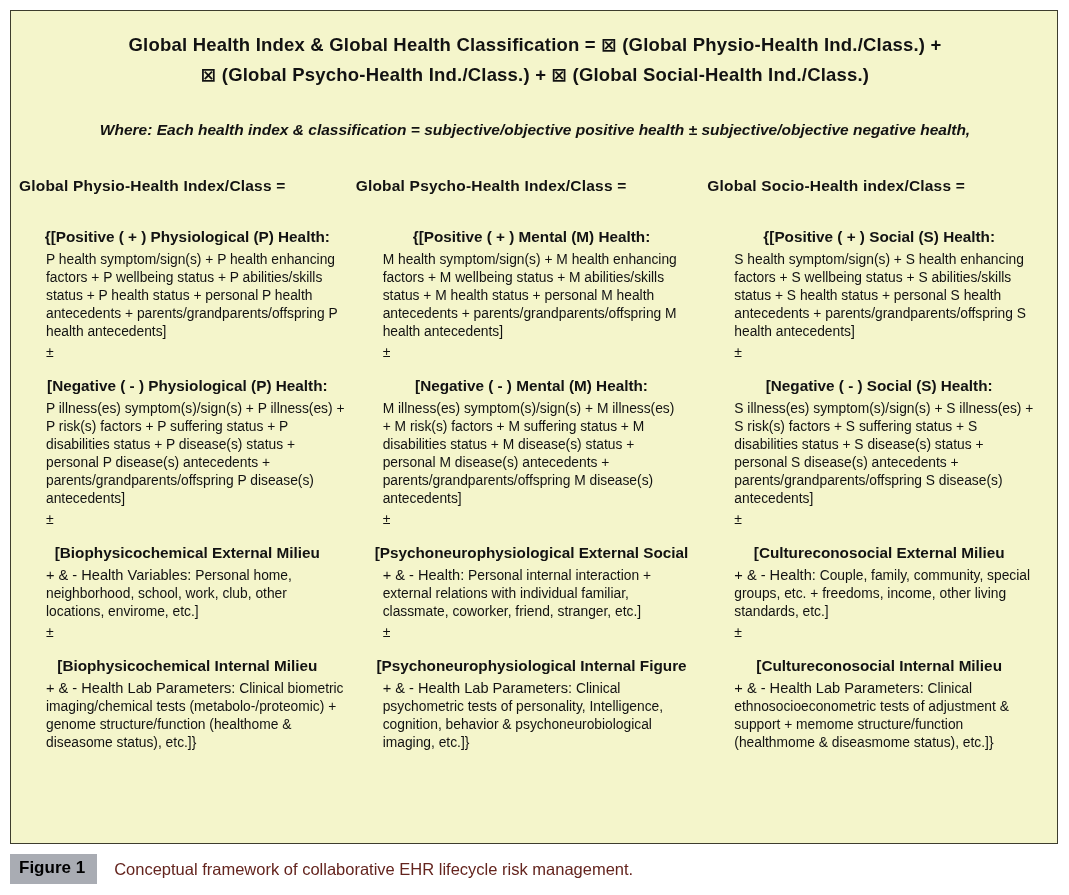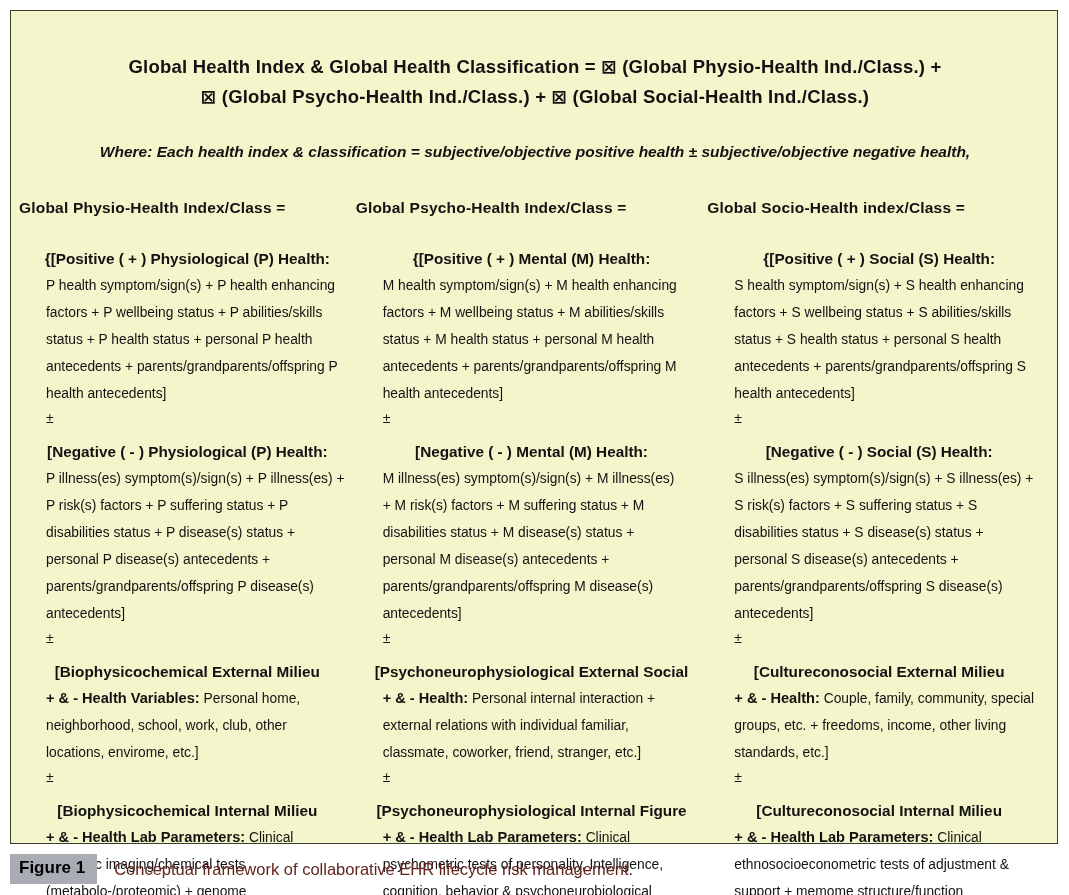--- a/index.html
+++ b/index.html
@@ -27,21 +27,20 @@
     border: 1px solid var(--panel-border, #3d3d2e);
     padding: 19px 6px 10px 8px;
   }
   .fig-title {
     text-align: center;
     font-weight: bold;
     font-size: 18.5px;
     line-height: 30px;
     letter-spacing: 0.2px;
     padding: 0 30px;
-    margin-top: 22px;
   }
   .fig-where {
     text-align: center;
     font-weight: bold;
     font-style: italic;
     font-size: 15.5px;
     line-height: 28px;
     margin-top: 26px;
   }
   .columns {
@@ -61,26 +60,26 @@
   .section { margin-top: 15px; }
   .sec-head {
     font-weight: bold;
     font-size: 15.3px;
     line-height: 20px;
     white-space: nowrap;
     text-align: center;
   }
   .sec-body {
     font-size: 13.8px;
-    line-height: 27px;
+    line-height: 18px;
     margin-left: 27px;
     margin-top: 3px;
     max-width: 300px;
   }
-  .sec-body .bp { font-weight: bold; font-size: 14.6px; }
+  .sec-body .bp { font-weight: normal; font-size: 14.6px; }
   .pm {
     font-size: 14px;
     line-height: 18px;
     margin-left: 27px;
     margin-top: 2px;
   }
   .caption-row {
     position: absolute;
     left: 10px;
     top: 854px;

